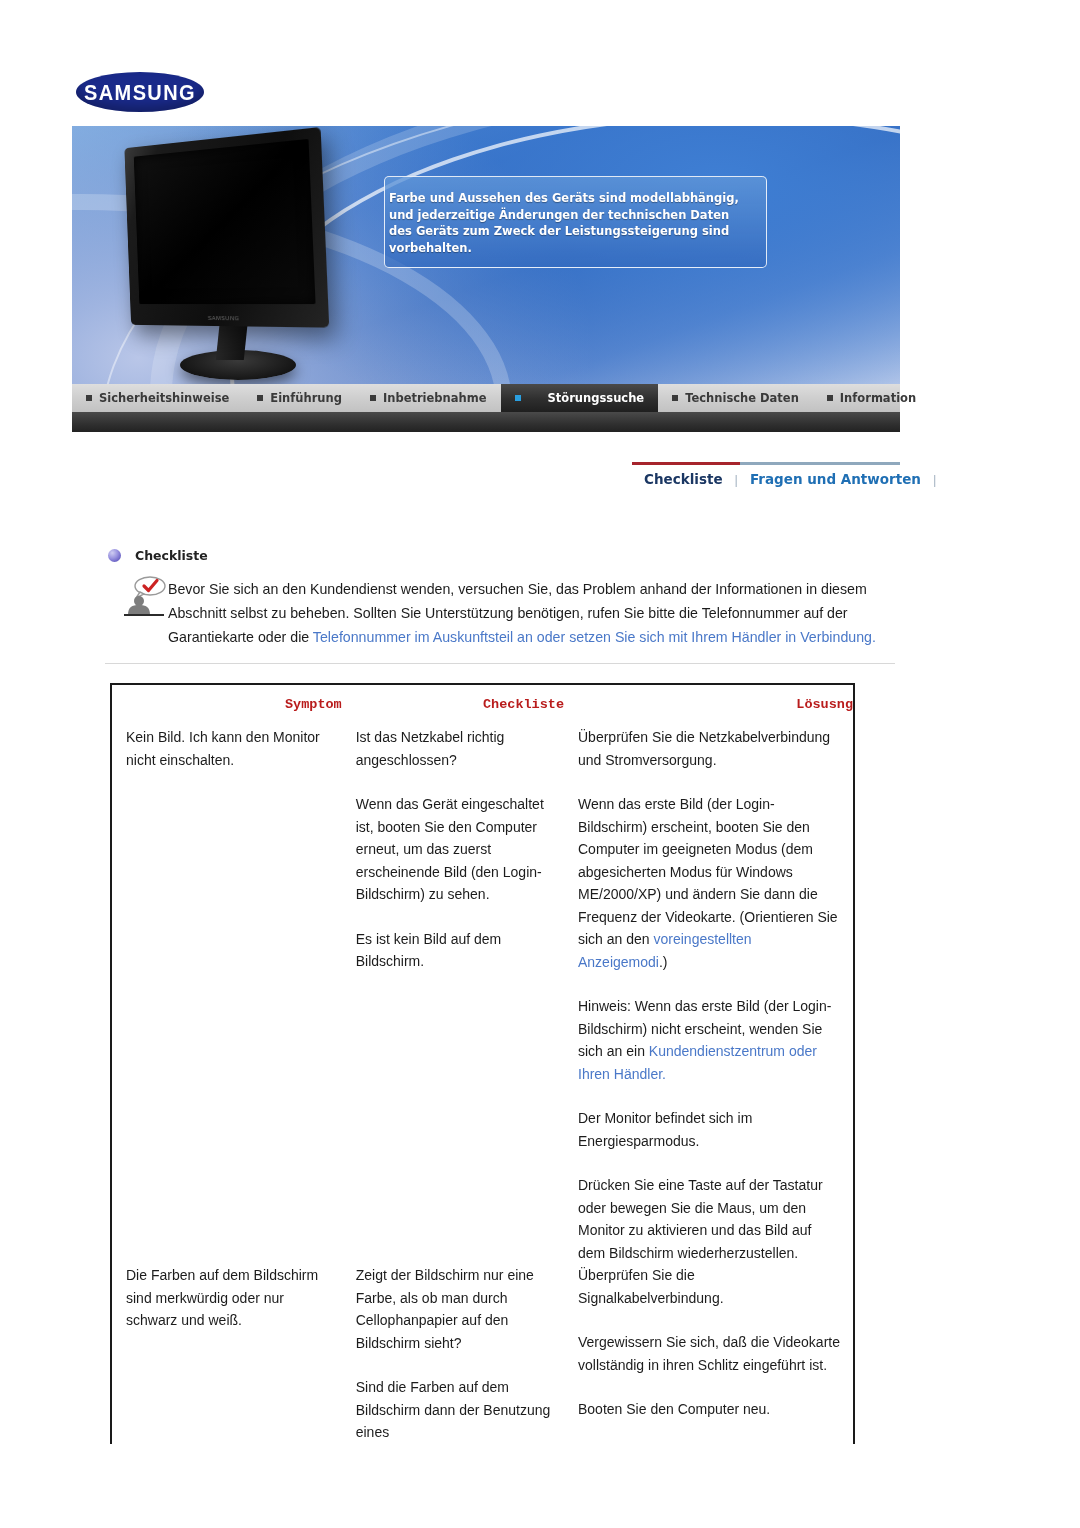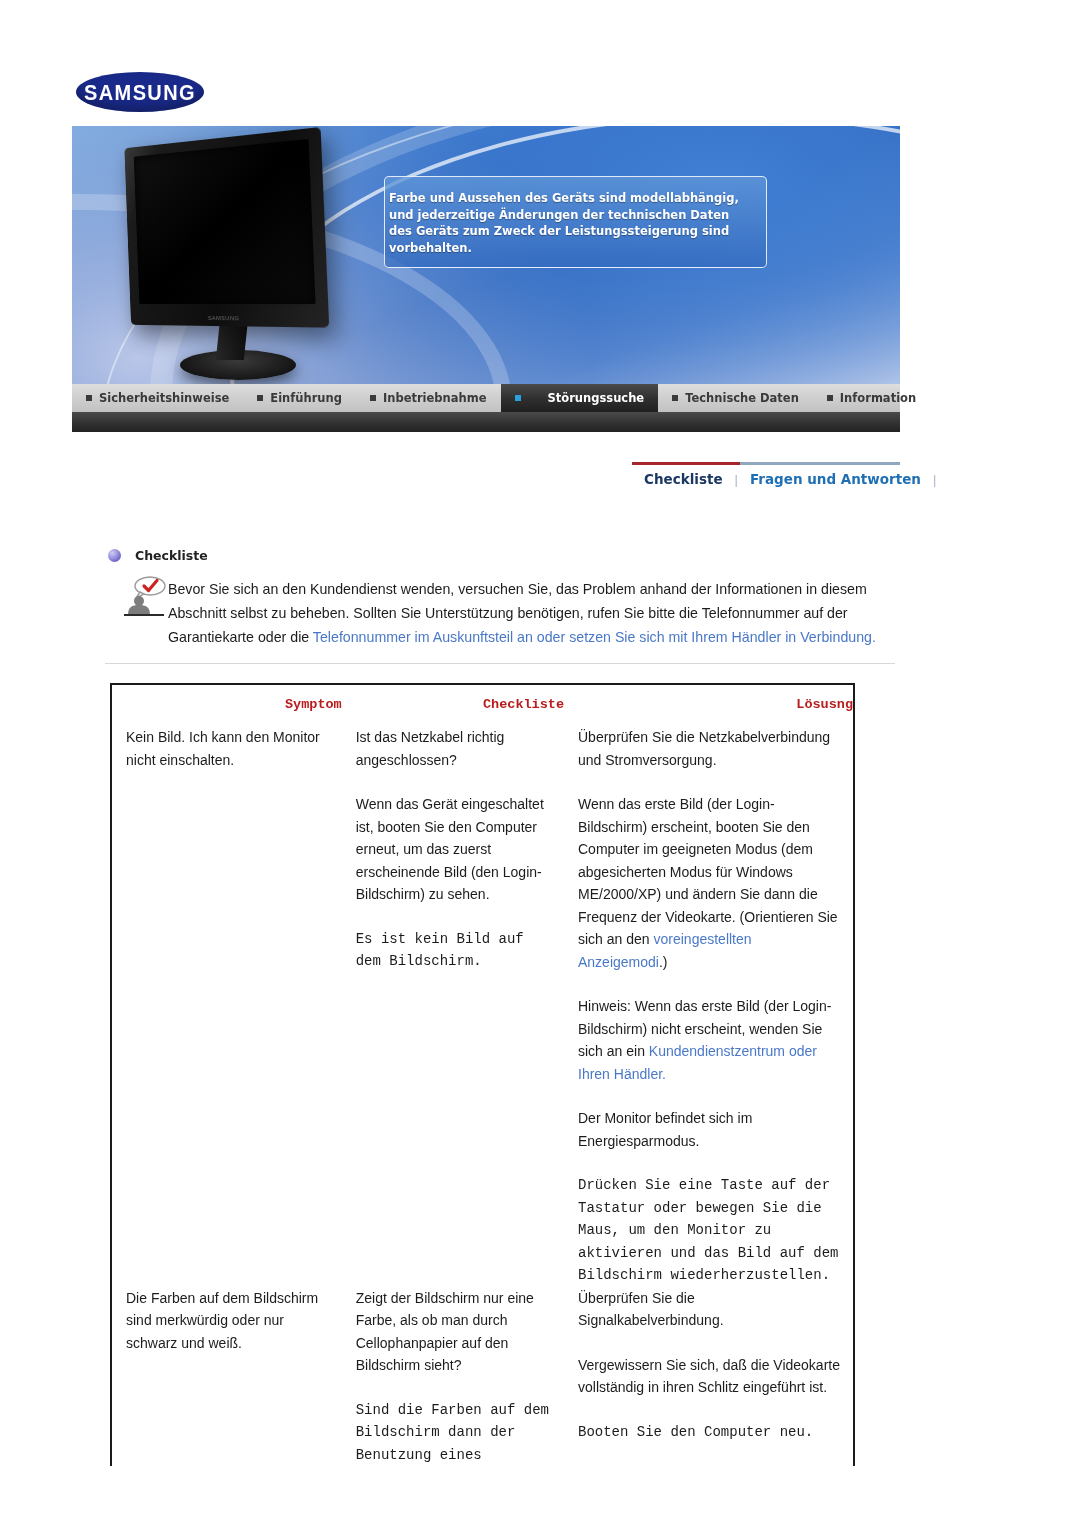--- a/index.html
+++ b/index.html
@@ -150,21 +150,21 @@
   table { width: 100%; border-collapse: collapse; table-layout: fixed; }
   th {
     font-size: 13.5px; color: #b91c1c; font-weight: bold; text-align: right;
     padding: 12px 0 14px 0; font-family: Liberation Mono, monospace;
   }
   td {
     vertical-align: top; font-size: 14px; line-height: 22.5px; color: #1c1c1c;
     padding: 0 12px 0 14px; font-family: "Liberation Sans", sans-serif;
   }
   td .blk { margin-bottom: 22px; }
-  td .blk:last-child { margin-bottom: 0; font-family: Liberation Mono, monospace; }
+  td .blk:last-child { margin-bottom: 0; }
   .lnk { color: #4a78c8; }
   .col-a { width: 31%; }
   .col-b { width: 30%; }
   .col-c { width: 39%; }
   .spacer-row td { height: 0; padding: 0; }
 </style>
 </head>
 <body>
 
 <div class="page">

